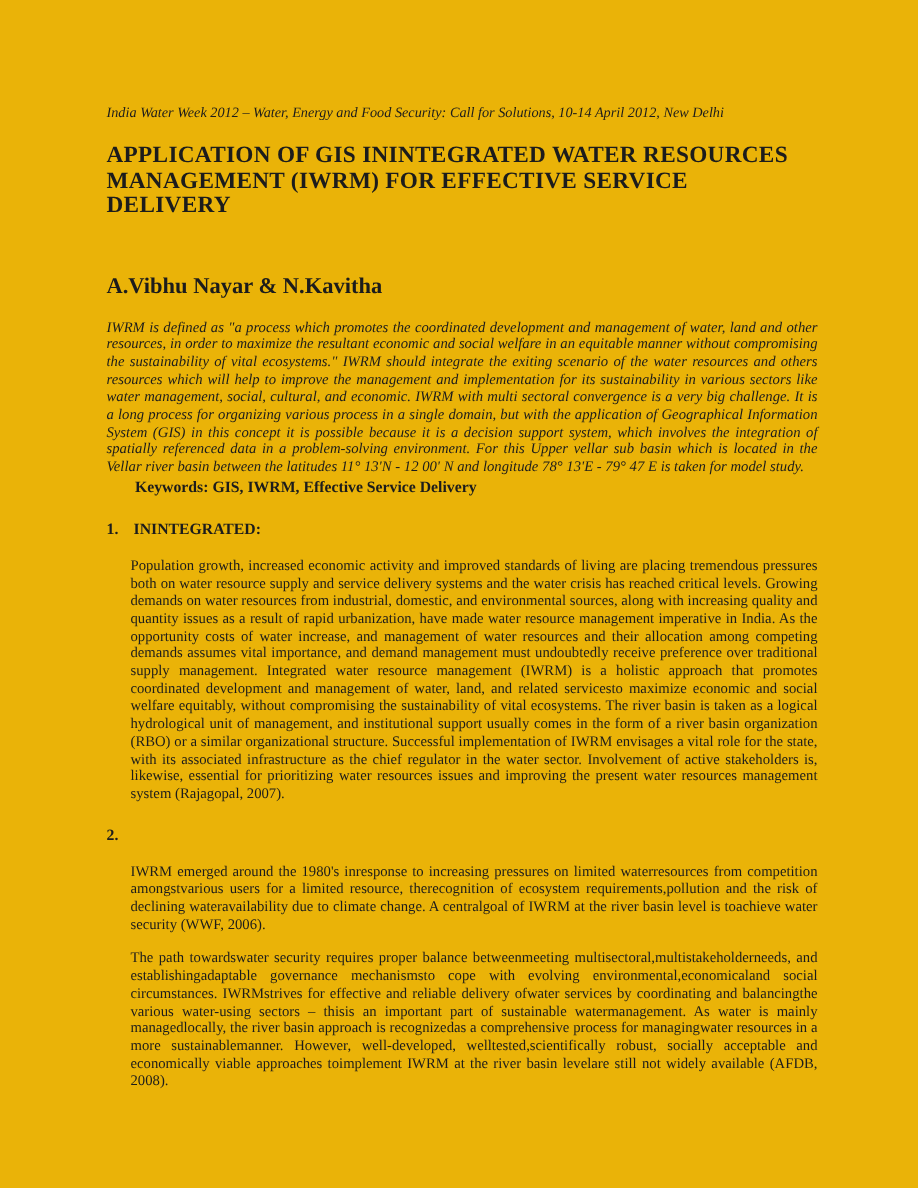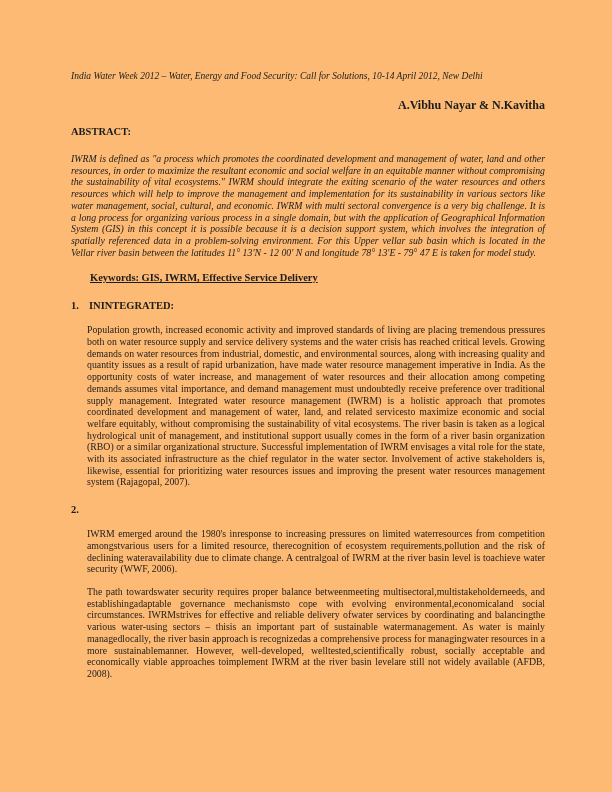--- a/index.html
+++ b/index.html
@@ -5,66 +5,64 @@
   html, body {
     margin: 0;
     padding: 0;
     background: #ffffff;
   }
   .page {
     position: relative;
     width: 612px;
     height: 792px;
     margin: 0 auto;
-    background: #fdba74;
+    background: #eab308;
     box-sizing: border-box;
     padding: 70px 67px 0 71px;
     font-family: "Liberation Serif", serif;
     color: #1c1c1c;
     overflow: hidden;
   }
   .conf-header {
     font-style: italic;
     font-size: 9.5px;
     line-height: 12px;
   }
   .paper-title {
     margin: 14px 0 0 0;
     font-weight: bold;
     font-size: 15.5px;
     line-height: 16.5px;
     letter-spacing: 0.2px;
   }
   .authors {
-    margin-top: 17px;
+    margin-top: 39px;
     font-weight: bold;
-    font-size: 12px;
+    font-size: 15px;
     line-height: 13px;
-    text-align: right;
   }
   .abstract-heading {
     margin-top: 14px;
     font-weight: bold;
     font-size: 10.5px;
     line-height: 12px;
   }
   .abstract-text {
     margin: 15px 0 0 0;
     font-style: italic;
     font-size: 9.8px;
     line-height: 11.7px;
     text-align: justify;
   }
   .keywords {
-    margin-top: 14px;
+    margin-top: 2px;
     margin-left: 19px;
     font-weight: bold;
     font-size: 10.5px;
     line-height: 12px;
-    text-decoration: underline;
   }
   .sec-head {
     margin-top: 16px;
     display: flex;
     font-weight: bold;
     font-size: 10.5px;
     line-height: 12px;
   }
   .sec-head .num {
     flex: none;
@@ -80,24 +78,24 @@
     margin-top: 11px;
   }
 </style>
 </head>
 <body>
 
 <div class="page">
 
   <div class="conf-header">India Water Week 2012 – Water, Energy and Food Security: Call for Solutions, 10-14 April 2012, New Delhi</div>
 
+  <h1 class="paper-title">APPLICATION OF GIS ININTEGRATED WATER RESOURCES MANAGEMENT (IWRM) FOR EFFECTIVE SERVICE DELIVERY</h1>
 
   <div class="authors">A.Vibhu Nayar &amp; N.Kavitha</div>
 
-  <div class="abstract-heading">ABSTRACT:</div>
 
   <p class="abstract-text">IWRM is defined as "a process which promotes the coordinated development and management of water, land and other resources, in order to maximize the resultant economic and social welfare in an equitable manner without compromising the sustainability of vital ecosystems." IWRM should integrate the exiting scenario of the water resources and others resources which will help to improve the management and implementation for its sustainability in various sectors like water management, social, cultural, and economic. IWRM with multi sectoral convergence is a very big challenge. It is a long process for organizing various process in a single domain, but with the application of Geographical Information System (GIS) in this concept it is possible because it is a decision support system, which involves the integration of spatially referenced data in a problem-solving environment. For this Upper vellar sub basin which is located in the Vellar river basin between the latitudes 11° 13'N - 12 00' N and longitude 78° 13'E - 79° 47 E is taken for model study.</p>
 
   <div class="keywords">Keywords: GIS, IWRM, Effective Service Delivery</div>
 
   <div class="sec-head">
     <span class="num">1.</span>
     <span>ININTEGRATED:</span>
   </div>
 

